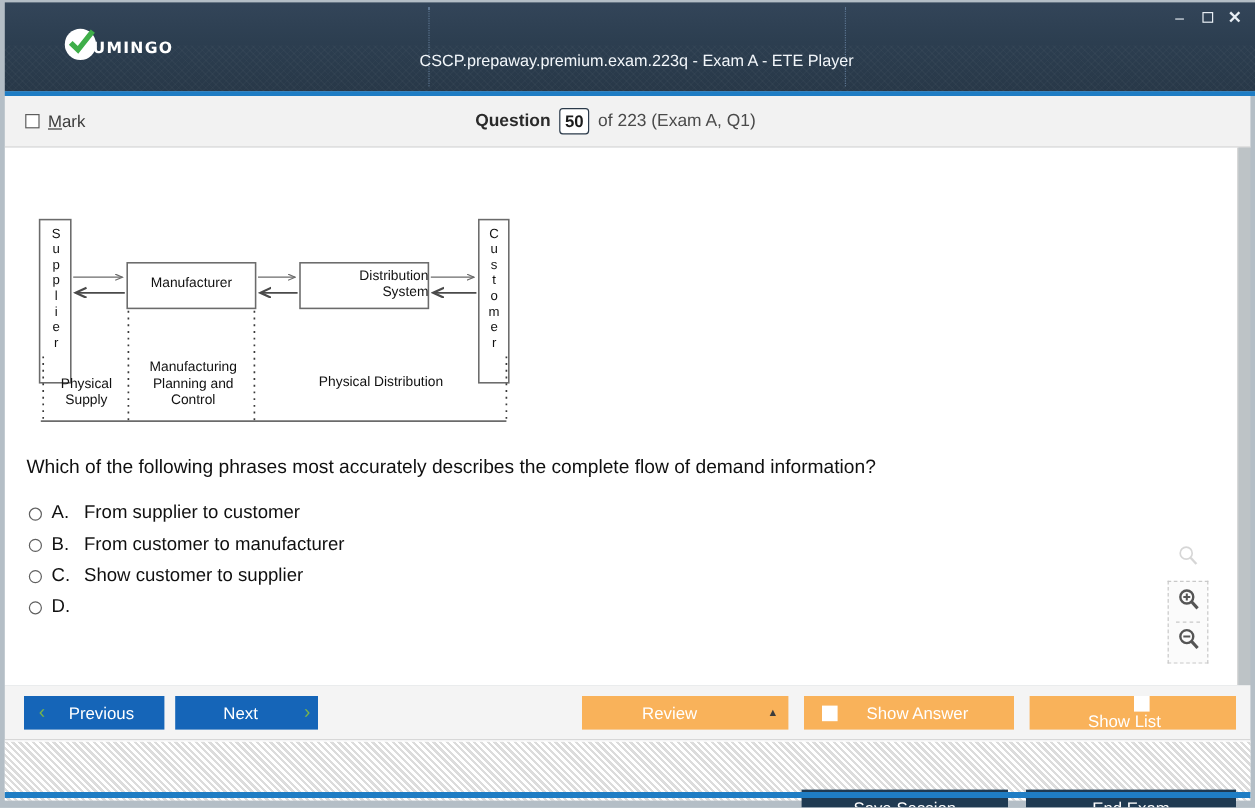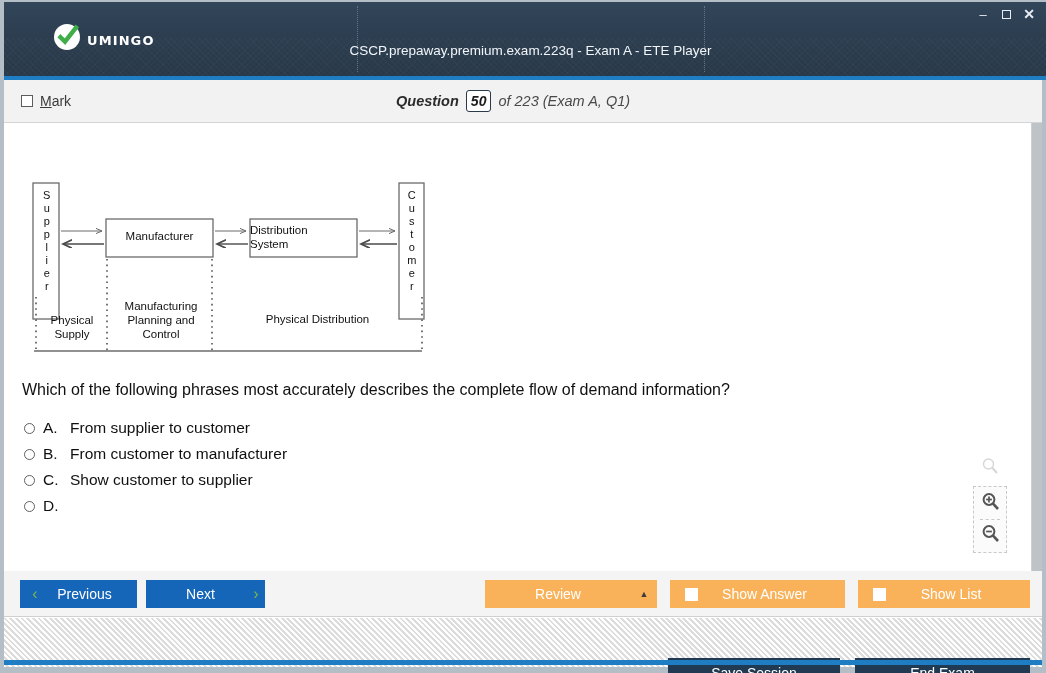--- a/index.html
+++ b/index.html
@@ -46,21 +46,21 @@
     border-left: 1px dotted #5b7490;
   }
   .title-divider.d1 { left: 353px; }
   .title-divider.d2 { left: 700px; }
 
   .logo-wrap {
     position: absolute;
     left: 50px; top: 22px;
     display: flex;
     align-items: center;
-    gap: 10px;
+    gap: 0;
     z-index: 3;
   }
   .logo-check {
     position: relative;
     width: 26px; height: 26px;
     border-radius: 50%;
     background: #ffffff;
     display: flex;
     align-items: center;
     justify-content: center;
@@ -152,21 +152,20 @@
   .mark-label .acc { text-decoration: underline; }
 
   .qcounter {
     position: absolute;
     left: 392px;
     display: flex;
     align-items: center;
     gap: 7px;
     font-size: 14.5px;
     color: #4a4a4a;
-    font-style: italic;
   }
   .qcounter .lbl { font-weight: 700; color: #2b2b2b; }
   .qnum {
     min-width: 25px;
     height: 22px;
     border: 1.5px solid #2b3a4a;
     border-radius: 3px;
     background: #ffffff;
     display: flex;
     align-items: center;
@@ -309,21 +308,21 @@
   .btn-review .cap { flex: 1; text-align: center; }
   .btn-review .caret {
     width: 26px;
     text-align: center;
     font-size: 9px;
     color: #3c3c3c;
     flex: none;
   }
 
   .btn-showanswer { left: 666px; top: 9px; width: 175px; }
-  .btn-showlist { left: 854px; top: 9px; width: 172px; }
+  .btn-showlist { left: 854px; top: 9px; width: 172px; flex-direction: column; }
   .btn-chk {
     width: 13px; height: 13px;
     background: #ffffff;
     margin-left: 15px;
     flex: none;
   }
   .btn-showanswer .cap, .btn-showlist .cap { flex: 1; text-align: center; padding-right: 14px; }
 
   
   .footer {
@@ -452,21 +451,21 @@
 
         <line x1="369" y1="65" x2="333" y2="65" stroke="#4a4a4a" stroke-width="1.4" marker-end="url(#ar-thick)"></line>
       </svg>
 
       <div style="position:absolute;left:10px;top:10px;width:16px;text-align:center;font-size:11px;color:#111;line-height:13.5px;letter-spacing:0;">
         <span style="writing-mode:vertical-rl;text-orientation:upright;letter-spacing:1px;">Supplier</span>
       </div>
 
       <div style="position:absolute;left:78px;top:51px;width:107px;text-align:center;font-size:11.5px;color:#111;">Manufacturer</div>
 
-      <div style="position:absolute;left:222px;top:44px;width:107px;text-align:left;font-size:11.5px;color:#111;line-height:14px;">
+      <div style="position:absolute;left:222px;top:44px;width:107px;text-align:right;font-size:11.5px;color:#111;line-height:14px;">
         <div>Distribution</div>
         <div>System</div>
       </div>
 
       <div style="position:absolute;left:375px;top:10px;width:16px;text-align:center;font-size:11px;color:#111;line-height:13.5px;">
         <span style="writing-mode:vertical-rl;text-orientation:upright;letter-spacing:1px;">Customer</span>
       </div>
 
       <div style="position:absolute;left:8px;top:134px;width:72px;text-align:center;font-size:11.5px;color:#111;line-height:14px;">
         <div>Physical</div>

